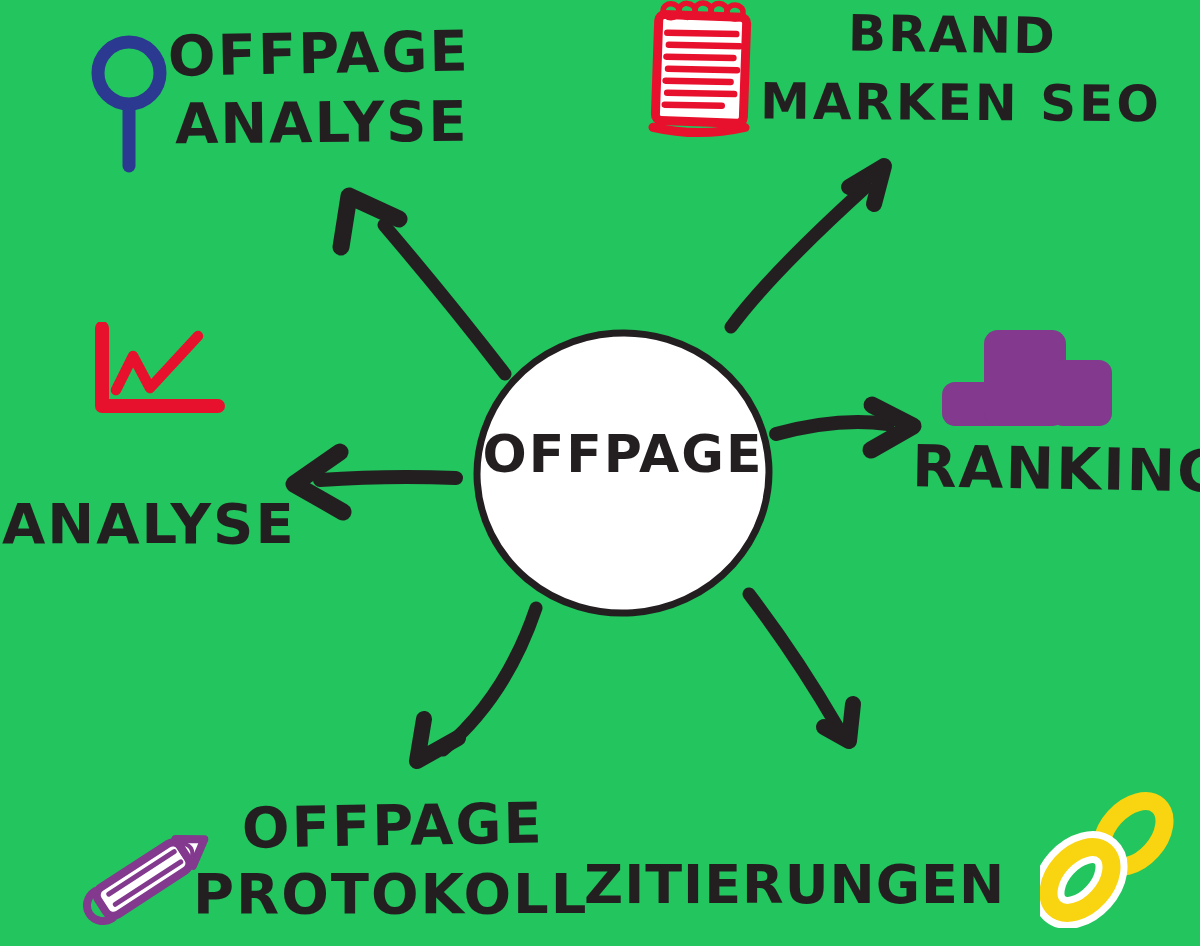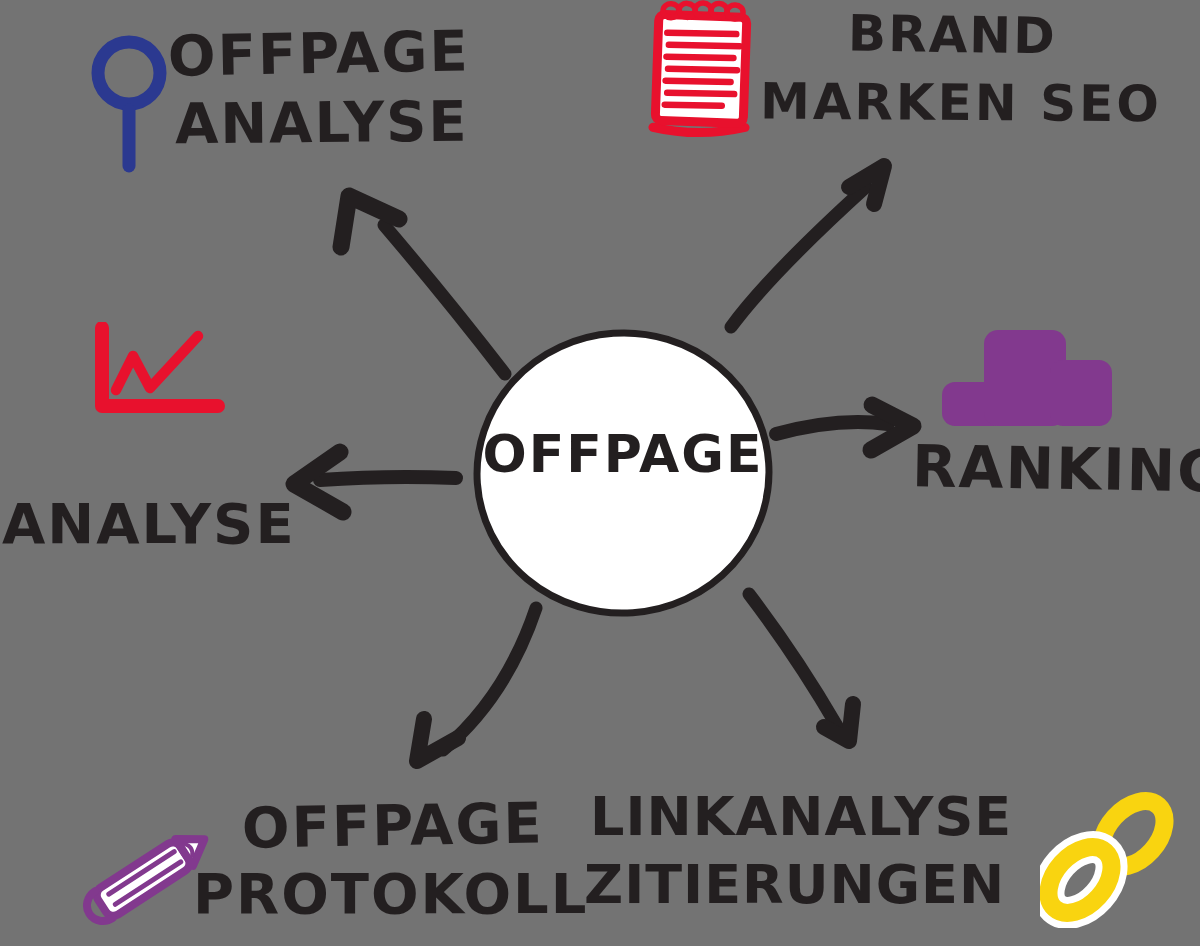--- a/index.html
+++ b/index.html
@@ -1,20 +1,20 @@
 <!DOCTYPE html>
 <html><head>
 <meta charset="utf-8">
 <title>Offpage SEO Mindmap</title>
 <style>
   html,body{margin:0;padding:0;background:#fff;}
   .canvas{
     position:relative;
     width:1200px;height:946px;
-    background:#737373;
+    background:#22c55e;
     overflow:hidden;
     font-family:"DejaVu Sans","Liberation Sans",sans-serif;
   }
   .layer{position:absolute;left:0;top:0;}
   .label{
     position:absolute;
     font-weight:700;
     color:#231f20;
     letter-spacing:2px;
     white-space:nowrap;
@@ -131,18 +131,17 @@
   <div class="label" style="left:848px;top:10px;font-size:50px;transform:rotate(0.8deg);">BRAND</div>
   <div class="label" style="left:760px;top:78px;font-size:50px;letter-spacing:3px;transform:rotate(0.4deg);">MARKEN SEO</div>
 
   <div class="label" style="left:912px;top:440px;font-size:58px;transform:rotate(1deg);">RANKING</div>
 
   <div class="label" style="left:2px;top:496px;font-size:56px;">ANALYSE</div>
 
   <div class="label" style="left:242px;top:798px;font-size:56px;transform:rotate(-1deg);">OFFPAGE</div>
   <div class="label" style="left:193px;top:866px;font-size:56px;">PROTOKOLL</div>
 
-  <div class="label" style="left:590px;top:790px;font-size:54px;letter-spacing:1px;">LINKANALYSE</div>
   <div class="label" style="left:584px;top:858px;font-size:54px;letter-spacing:1px;">ZITIERUNGEN</div>
 
   <div class="label" style="left:623px;top:428px;font-size:52px;transform:translateX(-50%);">OFFPAGE</div>
 
 </div>
 
 </body></html>

